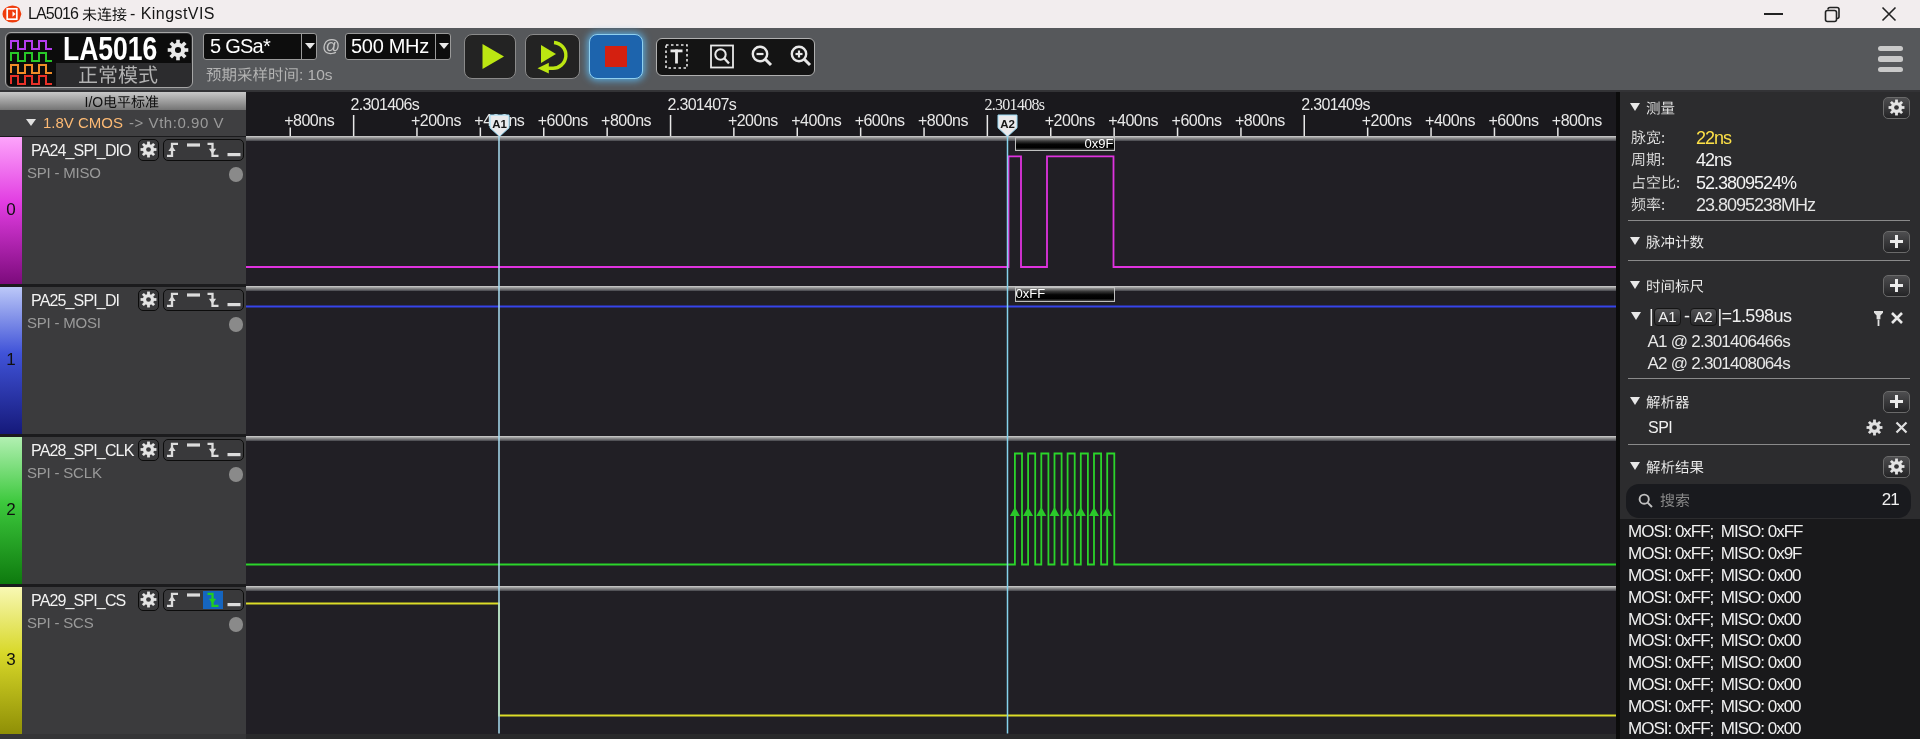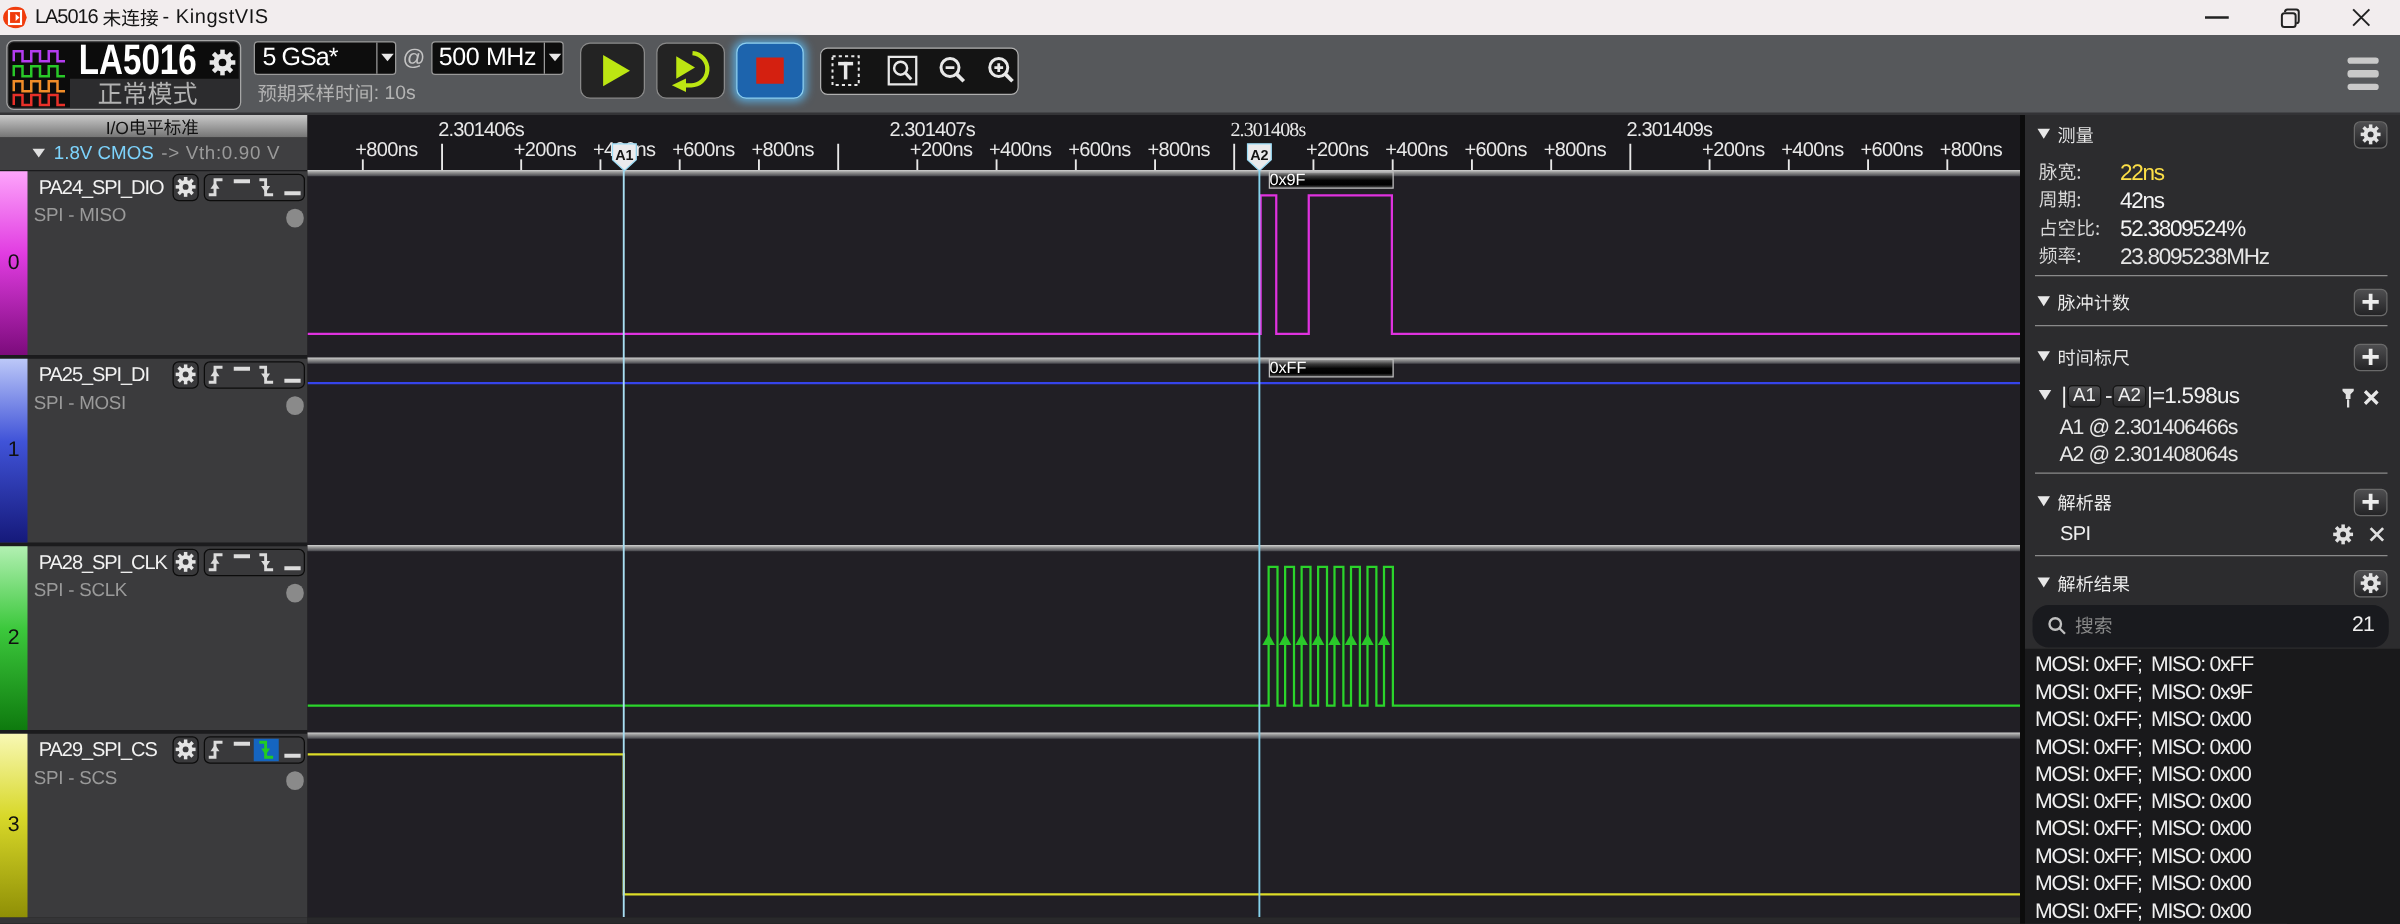--- a/index.html
+++ b/index.html
@@ -96,21 +96,21 @@
 <div class="abs" style="left:1878px;top:45.5px;width:25px;height:5.5px;border-radius:2.5px;background:#c9c9c9"></div>
 <div class="abs" style="left:1878px;top:56px;width:25px;height:5.5px;border-radius:2.5px;background:#c9c9c9"></div>
 <div class="abs" style="left:1878px;top:66.5px;width:25px;height:5.5px;border-radius:2.5px;background:#c9c9c9"></div>
 <div class="abs" style="left:0;top:92px;width:246px;height:18px;background:linear-gradient(#c9c9c9,#747474)"></div>
 <div class="abs" style="left:84.5px;top:94px;font-size:14px;color:#111;white-space:pre;">I/O</div>
 <svg class="abs" style="left:103px;top:94.5px" width="58" height="20" viewBox="0 0 58 20">
     <path transform="translate(0,12.0)" d="M6.328 -5.712V-3.696H2.856V-5.712ZM7.434 -5.712H11.032V-3.696H7.434ZM6.328 -6.692H2.856V-8.694H6.328ZM7.434 -6.692V-8.694H11.032V-6.692ZM1.764 -9.73V-1.806H2.856V-2.674H6.328V-1.19C6.328 0.448 6.79 0.882 8.358 0.882C8.708 0.882 11.074 0.882 11.452 0.882C12.950000000000001 0.882 13.286 0.14 13.468 -1.988C13.146 -2.072 12.698 -2.2680000000000002 12.418000000000001 -2.464C12.32 -0.644 12.18 -0.182 11.396 -0.182C10.892 -0.182 8.848 -0.182 8.428 -0.182C7.588 -0.182 7.434 -0.35000000000000003 7.434 -1.162V-2.674H12.11V-9.73H7.434V-11.732000000000001H6.328V-9.73Z M16.436 -8.82C16.982 -7.784 17.528 -6.426 17.724 -5.586L18.718 -5.936C18.522 -6.748 17.948 -8.092 17.387999999999998 -9.1ZM24.57 -9.17C24.22 -8.148 23.576 -6.72 23.044 -5.838L23.954 -5.5440000000000005C24.5 -6.384 25.158 -7.728 25.676000000000002 -8.862ZM14.728 -4.872V-3.822H20.426000000000002V1.106H21.518V-3.822H27.286V-4.872H21.518V-9.772H26.502000000000002V-10.822000000000001H15.47V-9.772H20.426000000000002V-4.872Z M34.524 -10.696V-9.702H40.628V-10.696ZM38.906 -4.55C39.564 -3.15 40.222 -1.33 40.432 -0.224L41.397999999999996 -0.5740000000000001C41.16 -1.68 40.488 -3.458 39.802 -4.83ZM34.874 -4.788C34.51 -3.3040000000000003 33.88 -1.806 33.096000000000004 -0.798C33.334 -0.686 33.754 -0.392 33.95 -0.252C34.706 -1.316 35.406 -2.954 35.84 -4.578ZM33.908 -7.3500000000000005V-6.356H36.903999999999996V-0.252C36.903999999999996 -0.07 36.848 -0.014 36.638 0.0C36.456 0.0 35.798 0.014 35.07 -0.014C35.21 0.308 35.364 0.756 35.406 1.064C36.386 1.064 37.03 1.036 37.436 0.868C37.842 0.686 37.968 0.364 37.968 -0.23800000000000002V-6.356H41.384V-7.3500000000000005ZM30.828 -11.76V-8.792H28.686V-7.812H30.604C30.142 -6.0760000000000005 29.232 -4.0600000000000005 28.336 -3.0100000000000002C28.532 -2.744 28.812 -2.31 28.924 -2.0300000000000002C29.624 -2.926 30.31 -4.396 30.828 -5.908V1.106H31.878V-6.216C32.354 -5.53 32.914 -4.662 33.152 -4.214L33.768 -5.04C33.488 -5.432 32.284 -6.972 31.878 -7.434V-7.812H33.712V-8.792H31.878V-11.76Z M42.672 -10.71C43.372 -9.73 44.198 -8.372 44.562 -7.532L45.542 -8.05C45.164 -8.876 44.31 -10.178 43.582 -11.144ZM42.672 -0.028 43.736 0.462C44.394 -0.868 45.164 -2.674 45.752 -4.242L44.828 -4.746C44.184 -3.08 43.302 -1.176 42.672 -0.028ZM48.09 -5.53H51.044V-3.668H48.09ZM48.09 -6.454V-8.344H51.044V-6.454ZM50.498 -11.27C50.89 -10.654 51.338 -9.814 51.534 -9.254H48.328C48.664 -9.94 48.958 -10.668000000000001 49.21 -11.396L48.230000000000004 -11.634C47.53 -9.478 46.34 -7.392 44.954 -6.062C45.178 -5.894 45.57 -5.516 45.724000000000004 -5.32C46.214 -5.824 46.676 -6.412 47.11 -7.0840000000000005V1.12H48.09V0.126H55.356V-0.8260000000000001H52.066V-2.744H54.768V-3.668H52.066V-5.53H54.782V-6.454H52.066V-8.344H55.076V-9.254H51.604L52.5 -9.702C52.275999999999996 -10.234 51.828 -11.046 51.38 -11.662ZM48.09 -2.744H51.044V-0.8260000000000001H48.09Z" fill="#111"></path>
   </svg>
 <div class="abs" style="left:0;top:110px;width:246px;height:26px;background:#3f3f41"></div>
 <div class="abs" style="left:26px;top:119px;width:0;height:0;border-left:5.5px solid transparent;border-right:5.5px solid transparent;border-top:7px solid #e0e0e0"></div>
-<div class="abs" style="left:43px;top:110px;font-size:15px;color:#7dd3fc;white-space:pre;height:26px;line-height:26px">1.8V CMOS</div>
+<div class="abs" style="left:43px;top:110px;font-size:15px;color:#fdba74;white-space:pre;height:26px;line-height:26px">1.8V CMOS</div>
 <div class="abs" style="left:129px;top:110px;font-size:15px;color:#9a9a9a;letter-spacing:0.55px;white-space:pre;height:26px;line-height:26px">-&gt; Vth:0.90 V</div>
 <div class="abs" style="left:0;top:136px;width:246px;height:598px;background:#1b1b1d"></div>
 <div class="abs" style="left:0;top:136.5px;width:246px;height:147px;background:#3b3b3d"></div>
 <div class="abs" style="left:0;top:136.5px;width:22px;height:147px;background:linear-gradient(#fda4fb,#e13ce1 45%,#7c0b7c)"></div>
 <div class="abs" style="left:0;top:199.5px;width:22px;height:20px;line-height:20px;text-align:center;font-size:17px;color:#101010">0</div>
 <div class="abs" style="left:31px;top:140.5px;font-size:16px;color:#f2f2f2;letter-spacing:-0.85px;white-space:pre;height:20px;line-height:20px">PA24_SPI_DIO</div>
 <div class="abs" style="left:137.5px;top:139.0px;width:21px;height:21.5px;background:#39393b;border:1.5px solid #0c0c0c;border-radius:5px"></div>
 <svg class="abs" style="left:139.5px;top:141.0px" width="17" height="17" viewBox="0 0 17 17">
     <rect x="7.11" y="0.55" width="2.79" height="3.48" fill="#e4e4e4" transform="rotate(0 8.5 8.5)"></rect>
     <rect x="7.11" y="0.55" width="2.79" height="3.48" fill="#e4e4e4" transform="rotate(45 8.5 8.5)"></rect>
@@ -249,21 +249,21 @@
     <rect x="1184.3" y="35.5" width="1.5" height="8.5" fill="#e8e8e8"></rect>
     <rect x="1247.7" y="35.5" width="1.5" height="8.5" fill="#e8e8e8"></rect>
     <rect x="1311.1" y="35.5" width="1.5" height="8.5" fill="#e8e8e8"></rect>
   </svg>
 <div class="abs" style="left:284.22px;top:111.5px;font-size:16px;color:#e8e8e8;letter-spacing:-0.5px;white-space:pre;">+800ns</div>
 <div class="abs" style="left:350.6px;top:95.5px;font-size:16px;color:#e8e8e8;letter-spacing:-0.7px;white-space:pre;">2.301406s</div>
 <div class="abs" style="left:410.98px;top:111.5px;font-size:16px;color:#e8e8e8;letter-spacing:-0.5px;white-space:pre;">+200ns</div>
 <div class="abs" style="left:474.36px;top:111.5px;font-size:16px;color:#e8e8e8;letter-spacing:-0.5px;white-space:pre;">+400ns</div>
 <div class="abs" style="left:537.74px;top:111.5px;font-size:16px;color:#e8e8e8;letter-spacing:-0.5px;white-space:pre;">+600ns</div>
 <div class="abs" style="left:601.12px;top:111.5px;font-size:16px;color:#e8e8e8;letter-spacing:-0.5px;white-space:pre;">+800ns</div>
-<div class="abs" style="left:667.5px;top:95.5px;font-size:16px;color:#e8e8e8;letter-spacing:-0.7px;white-space:pre;margin-left:44px;">2.301407s</div>
+<div class="abs" style="left:667.5px;top:95.5px;font-size:16px;color:#e8e8e8;letter-spacing:-0.7px;white-space:pre;">2.301407s</div>
 <div class="abs" style="left:727.88px;top:111.5px;font-size:16px;color:#e8e8e8;letter-spacing:-0.5px;white-space:pre;">+200ns</div>
 <div class="abs" style="left:791.26px;top:111.5px;font-size:16px;color:#e8e8e8;letter-spacing:-0.5px;white-space:pre;">+400ns</div>
 <div class="abs" style="left:854.64px;top:111.5px;font-size:16px;color:#e8e8e8;letter-spacing:-0.5px;white-space:pre;">+600ns</div>
 <div class="abs" style="left:918.02px;top:111.5px;font-size:16px;color:#e8e8e8;letter-spacing:-0.5px;white-space:pre;">+800ns</div>
 <div class="abs" style="left:984.4px;top:95.5px;font-size:16px;color:#e8e8e8;letter-spacing:-0.7px;white-space:pre;font-family:Liberation Serif, serif;">2.301408s</div>
 <div class="abs" style="left:1044.78px;top:111.5px;font-size:16px;color:#e8e8e8;letter-spacing:-0.5px;white-space:pre;">+200ns</div>
 <div class="abs" style="left:1108.16px;top:111.5px;font-size:16px;color:#e8e8e8;letter-spacing:-0.5px;white-space:pre;">+400ns</div>
 <div class="abs" style="left:1171.54px;top:111.5px;font-size:16px;color:#e8e8e8;letter-spacing:-0.5px;white-space:pre;">+600ns</div>
 <div class="abs" style="left:1234.92px;top:111.5px;font-size:16px;color:#e8e8e8;letter-spacing:-0.5px;white-space:pre;">+800ns</div>
 <div class="abs" style="left:1301.3px;top:95.5px;font-size:16px;color:#e8e8e8;letter-spacing:-0.7px;white-space:pre;">2.301409s</div>
@@ -288,21 +288,21 @@
     <line x1="761.5" y1="0.5" x2="761.5" y2="597.5" stroke="#86d2ec" stroke-width="1.5"></line>
   </svg>
 <svg class="abs" style="left:488.5px;top:113.5px" width="21" height="24" viewBox="0 0 21 24">
     <path d="M1,1 H20 V13.8 L10.5,22.6 L1,13.8 Z" fill="#eaeaec" stroke="#9adcf6" stroke-width="1"></path>
     <text x="10.5" y="14.2" font-size="11.5" font-weight="bold" fill="#151515" text-anchor="middle" font-family="Liberation Sans">A1</text>
   </svg>
 <svg class="abs" style="left:997.0px;top:113.5px" width="21" height="24" viewBox="0 0 21 24">
     <path d="M1,1 H20 V13.8 L10.5,22.6 L1,13.8 Z" fill="#eaeaec" stroke="#9adcf6" stroke-width="1"></path>
     <text x="10.5" y="14.2" font-size="11.5" font-weight="bold" fill="#151515" text-anchor="middle" font-family="Liberation Sans">A2</text>
   </svg>
-<div class="abs" style="left:1014.5px;top:136.5px;width:100px;height:14.5px;border:1px solid #c0c0c0;background:linear-gradient(#969696,#3a3a3a 25%,#050505 52%,#000 82%,#484848);color:#fff;font-size:13px;text-align:left;line-height:12.5px">0x9F</div>
+<div class="abs" style="left:1014.5px;top:136.5px;width:100px;height:14.5px;border:1px solid #c0c0c0;background:linear-gradient(#969696,#3a3a3a 25%,#050505 52%,#000 82%,#484848);color:#fff;font-size:13px;text-align:right;line-height:12.5px">0x9F</div>
 <div class="abs" style="left:1014.5px;top:287px;width:100px;height:14.5px;border:1px solid #c0c0c0;background:linear-gradient(#969696,#3a3a3a 25%,#050505 52%,#000 82%,#484848);color:#fff;font-size:13px;text-align:left;line-height:12.5px">0xFF</div>
 <div class="abs" style="left:1616px;top:92px;width:4px;height:647px;background:#0c0c0c"></div>
 <div class="abs" style="left:1620px;top:92px;width:300px;height:647px;background:#2c2c2e"></div>
 <div class="abs" style="left:1620px;top:519px;width:300px;height:220px;background:#19191b"></div>
 <div class="abs" style="left:1629.5px;top:102.5px;width:0;height:0;border-left:5.5px solid transparent;border-right:5.5px solid transparent;border-top:8px solid #e8e8e8"></div>
 <svg class="abs" style="left:1646px;top:100.5px" width="31" height="20" viewBox="0 0 31 20">
     <path transform="translate(0,12.5)" d="M7.047000000000001 -1.334C7.7865 -0.609 8.642000000000001 0.406 9.048 1.0585L9.7585 0.5655C9.338000000000001 -0.058 8.468 -1.044 7.7285 -1.7545000000000002ZM4.524 -11.339V-2.233H5.3795V-10.498000000000001H8.526V-2.2765H9.4105V-11.339ZM12.5715 -11.9915V-0.1015C12.5715 0.116 12.4845 0.1885 12.281500000000001 0.1885C12.0785 0.203 11.397 0.203 10.6285 0.1885C10.759 0.4495 10.904 0.87 10.9475 1.102C11.9625 1.1165 12.586 1.0875000000000001 12.963000000000001 0.928C13.3255 0.7685000000000001 13.470500000000001 0.49300000000000005 13.470500000000001 -0.1015V-11.9915ZM10.585 -10.875V-2.1895000000000002H11.455V-10.875ZM6.4670000000000005 -9.4685V-4.335500000000001C6.4670000000000005 -2.581 6.1770000000000005 -0.7685000000000001 3.7555 0.464C3.915 0.5945 4.1905 0.9570000000000001 4.292 1.131C6.902 -0.1885 7.308000000000001 -2.378 7.308000000000001 -4.321000000000001V-9.4685ZM1.1745 -11.252C1.9865000000000002 -10.8025 3.0305 -10.1065 3.5235000000000003 -9.6425L4.1905 -10.527000000000001C3.6685000000000003 -10.962 2.6100000000000003 -11.600000000000001 1.8270000000000002 -12.0205ZM0.551 -7.337000000000001C1.3485 -6.8875 2.407 -6.235 2.9290000000000003 -5.800000000000001L3.5815 -6.67C3.0305 -7.0905000000000005 1.9575 -7.714 1.1745 -8.120000000000001ZM0.8410000000000001 0.3915 1.8270000000000002 0.9715C2.436 -0.36250000000000004 3.161 -2.146 3.6830000000000003 -3.6685000000000003L2.813 -4.234C2.233 -2.6100000000000003 1.421 -0.7250000000000001 0.8410000000000001 0.3915Z M18.125 -9.6425H25.3315V-8.845H18.125ZM18.125 -11.063500000000001H25.3315V-10.2805H18.125ZM17.0665 -11.716000000000001V-8.1925H26.419V-11.716000000000001ZM15.254 -7.569V-6.742500000000001H28.2605V-7.569ZM17.835 -3.9585000000000004H21.199V-3.1175H17.835ZM22.2575 -3.9585000000000004H25.7665V-3.1175H22.2575ZM17.835 -5.4085H21.199V-4.5965H17.835ZM22.2575 -5.4085H25.7665V-4.5965H22.2575ZM15.1815 -0.043500000000000004V0.7975H28.3475V-0.043500000000000004H22.2575V-0.8845000000000001H27.1585V-1.653H22.2575V-2.4505000000000003H26.8395V-6.090000000000001H16.805500000000002V-2.4505000000000003H21.199V-1.653H16.3995V-0.8845000000000001H21.199V-0.043500000000000004Z" fill="#ececec"></path>
   </svg>
 <div class="abs" style="left:1883px;top:96.5px;width:27px;height:22px;background:linear-gradient(#4e4e50,#242426);border:1px solid #6a6a6a;border-radius:5px"></div>
 <svg class="abs" style="left:1888px;top:99.0px" width="17" height="17" viewBox="0 0 17 17">

